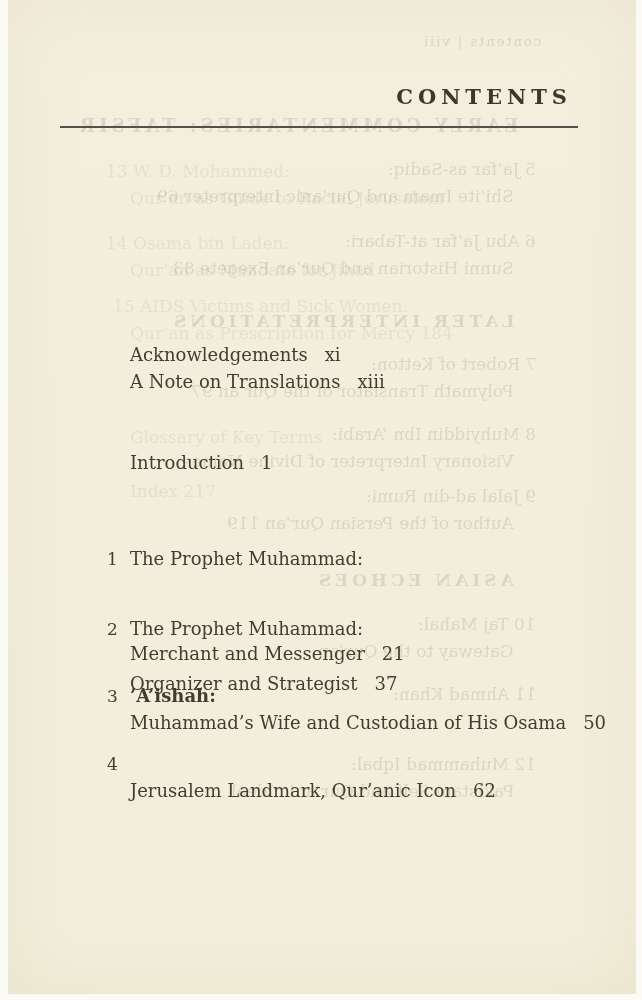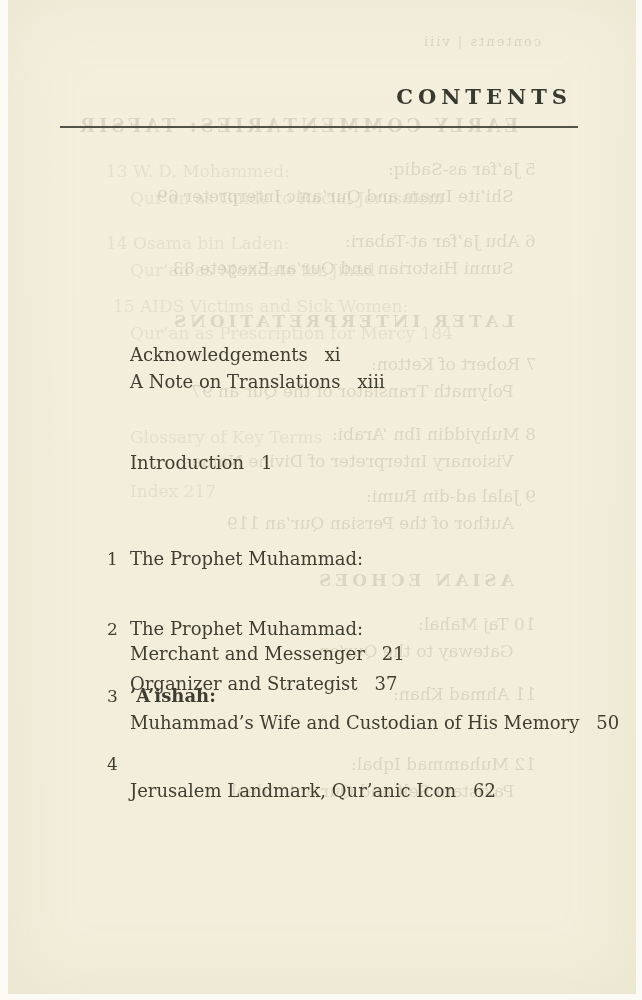--- a/index.html
+++ b/index.html
@@ -107,21 +107,21 @@
 
     <div class="abs entry ink chnum" style="top:616px; left:99px;">2</div>
     <div class="abs entry ink" style="top:615px; left:122px;">The Prophet Muhammad:</div>
     <div class="abs entry ink" style="top:642px; left:122px;margin-top:28px;">
       <span>Organizer and Strategist</span><span class="pg">37</span>
     </div>
 
     <div class="abs entry ink chnum" style="top:683px; left:99px;">3</div>
     <div class="abs entry ink" style="top:682px; left:122px;font-weight:bold;">’A’ishah:</div>
     <div class="abs entry ink" style="top:709px; left:122px;">
-      <span>Muhammad’s Wife and Custodian of His Memory</span><span class="pg">50</span>
+      <span>Muhammad’s Wife and Custodian of His Osama</span><span class="pg">50</span>
     </div>
 
     <div class="abs entry ink chnum" style="top:751px; left:99px;">4</div>
     <div class="abs entry ink" style="top:777px; left:122px;">
       <span>Jerusalem Landmark, Qur’anic Icon</span><span class="pg">62</span>
     </div>
 
   </div>
 </div>
 

